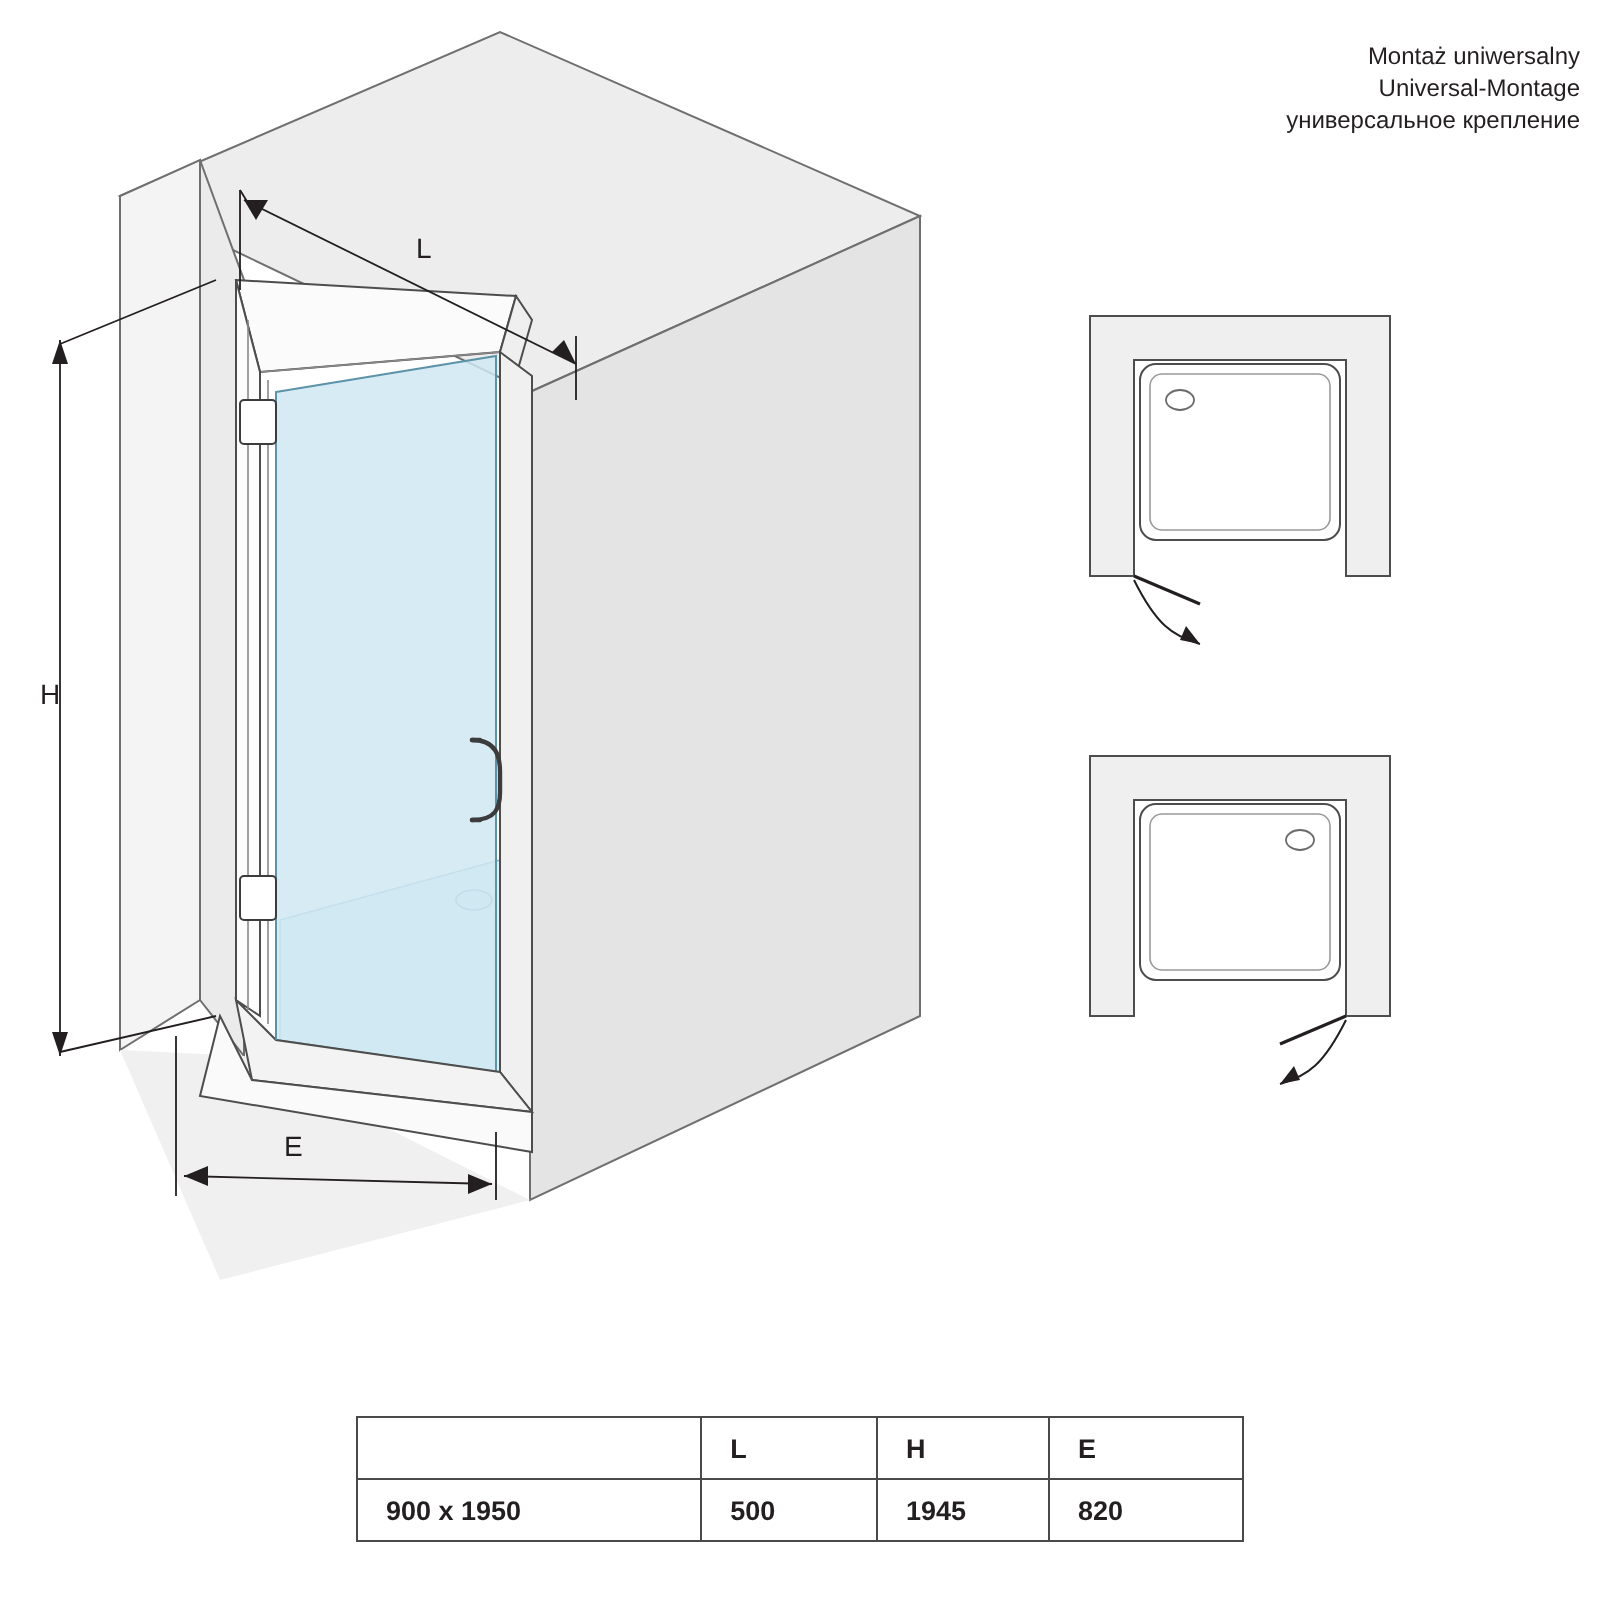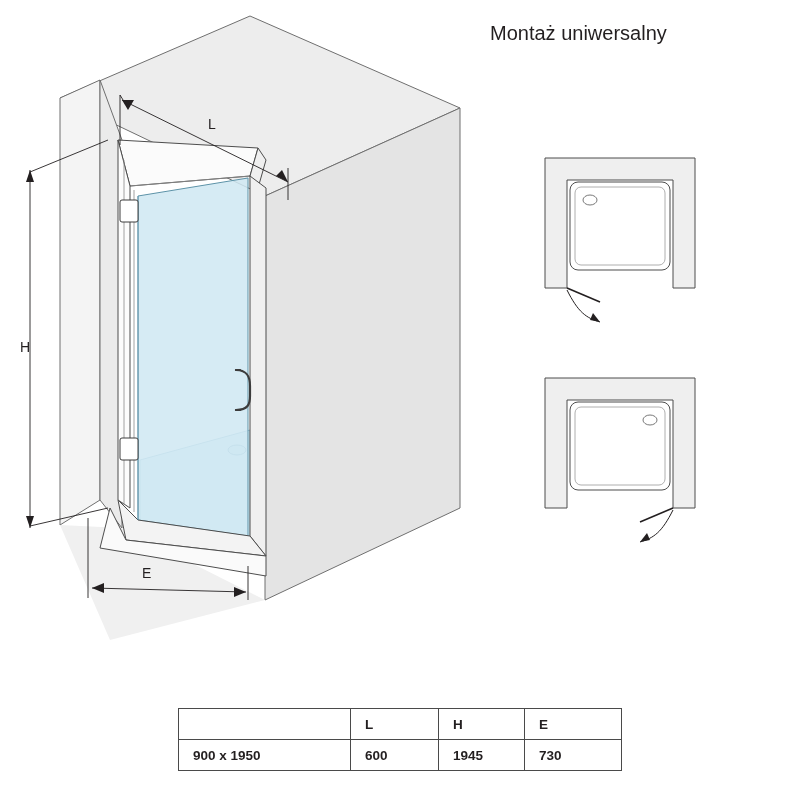--- a/index.html
+++ b/index.html
@@ -27,23 +27,23 @@
     left: 0;
     top: 0;
     width: 800px;
     height: 800px;
   }
   .title-block {
     position: absolute;
     left: 490px;
     top: 20px;
     width: 300px;
-    text-align: left;
+    text-align: right;
     line-height: 1.35;
-    font-size: 20px;
+    font-size: 12px;
     color: #231f20;
   }
   .title-block div {
     white-space: nowrap;
   }
   .dim-label {
     position: absolute;
     font-size: 14px;
     color: #231f20;
   }
@@ -166,36 +166,38 @@
 
       <line x1="673" y1="508" x2="640" y2="522" stroke="#231f20" stroke-width="1.6"></line>
       <path d="M673,510 C662,532 654,538 640,542" fill="none" stroke="#231f20" stroke-width="1"></path>
       <polygon points="640,542 650,540 647,533" fill="#231f20" stroke="none"></polygon>
     </g>
 
   </svg>
 
   <div class="title-block">
     <div>Montaż uniwersalny</div>
+    <div>Universal-Montage</div>
+    <div>универсальное крепление</div>
   </div>
 
   <div class="dim-label" style="left:208px; top:116px;">L</div>
   <div class="dim-label" style="left:20px; top:339px;">H</div>
   <div class="dim-label" style="left:142px; top:565px;">E</div>
 
   <table class="spec-table">
     <tbody>
       <tr class="header">
         <td class="c0"></td>
         <td class="c1">L</td>
         <td class="c2">H</td>
         <td class="c3">E</td>
       </tr>
       <tr>
         <td class="c0">900 x 1950</td>
-        <td class="c1">600</td>
+        <td class="c1">500</td>
         <td class="c2">1945</td>
-        <td class="c3">730</td>
+        <td class="c3">820</td>
       </tr>
     </tbody>
   </table>
 
 </div>
 
 </body></html>

